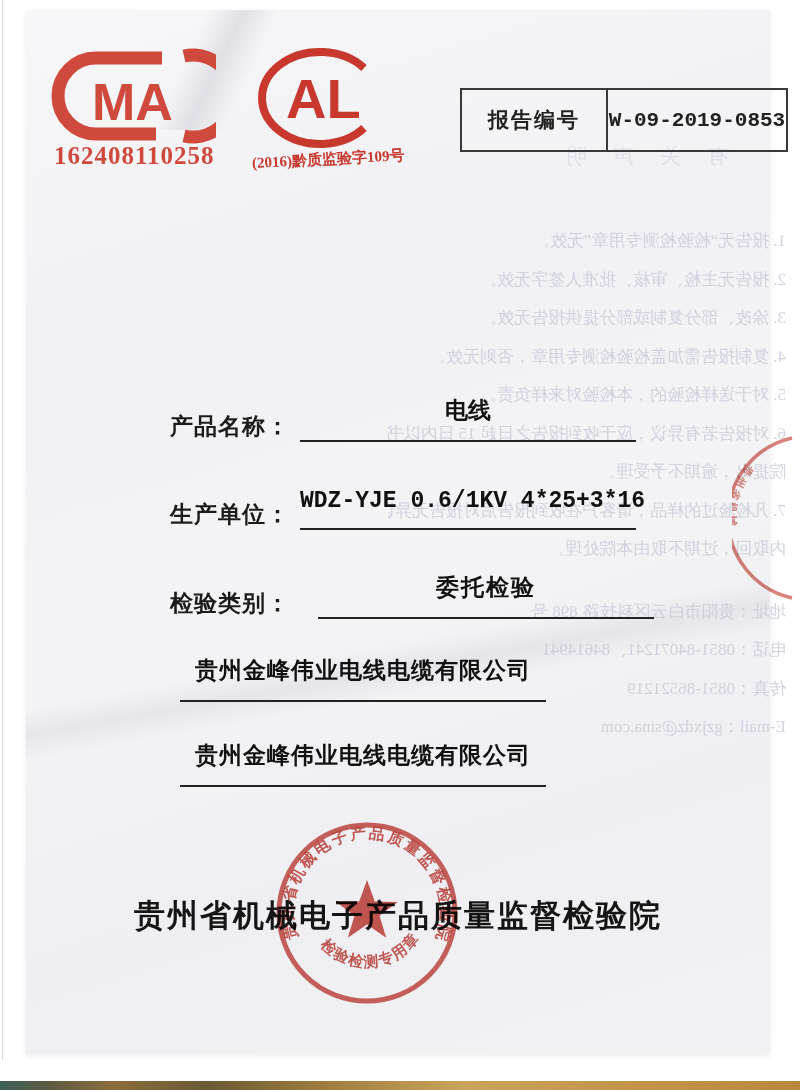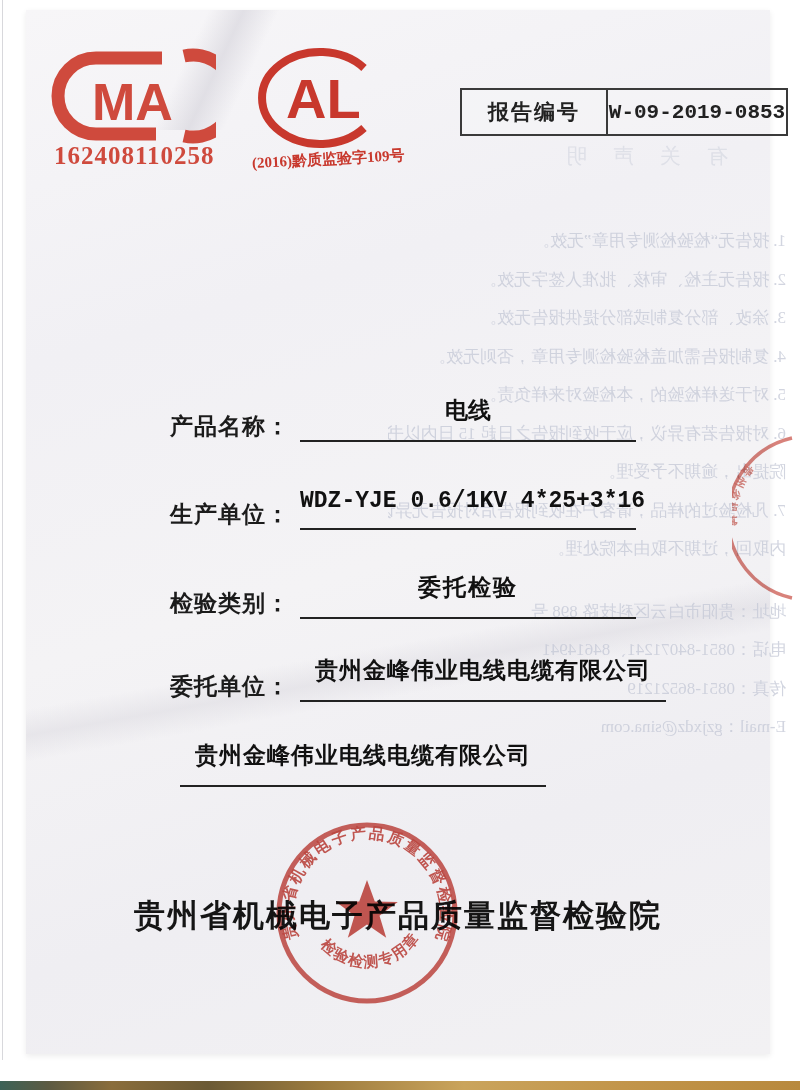--- a/index.html
+++ b/index.html
@@ -24,39 +24,39 @@
   .bleed .bl-heading { letter-spacing:26px; font-size:21px; margin:0 0 52px 58px; opacity:.55; }
   .bleed .bl-line { white-space:nowrap; overflow:hidden; line-height:38.5px; }
   .bleed .bl-gap { margin-top:24px; }
 
   
   .cma-wrap { position:absolute; left:18px; top:38px; z-index:2; }
   .cma-number { color:#cf4a3d; font-size:25px; font-weight:bold; letter-spacing:1px; margin-top:-6px; margin-left:10px; }
   .cal-wrap { position:absolute; left:226px; top:36px; z-index:2; }
   .cal-caption { color:#c8382d; font-size:15px; font-weight:bold; transform:rotate(-3deg); margin-top:-4px; white-space:nowrap; }
 
-  .report-no-box { position:absolute; left:434px; top:78px; width:328px; height:48px;
+  .report-no-box { position:absolute; left:434px; top:78px; width:328px; height:64px;
     border:2px solid #3a3a3a; display:flex; z-index:2; background:rgba(255,255,255,.15); }
   .report-no-box .cell-label { width:146px; border-right:2px solid #3a3a3a; display:flex; align-items:center; justify-content:center;
     font-size:21px; font-weight:bold; color:#222; letter-spacing:2px; }
   .report-no-box .cell-value { flex:1; display:flex; align-items:center; justify-content:center;
     font-size:21px; font-weight:bold; color:#222; font-family:"Liberation Mono","DejaVu Sans Mono",monospace; letter-spacing:0;border-radius:9px; }
 
   .doc-title { position:absolute; left:0; top:212px; width:744px; text-align:center;
     font-family:"Liberation Sans","DejaVu Sans",sans-serif;
     font-size:55px; font-weight:bold; color:#161616; letter-spacing:48px; padding-left:62px; z-index:3; }
 
   .fields { position:absolute; left:0; top:0; width:744px; z-index:3; }
   .field-row { position:absolute; left:144px; display:flex; align-items:flex-end; }
   .field-label { font-size:23px; font-weight:bold; color:#1b1b1b; letter-spacing:1px; white-space:nowrap; }
   .field-value { border-bottom:2.5px solid #222; text-align:center; font-size:23px; font-weight:bold; color:#111;
     padding-bottom:14px; margin-left:10px; white-space:nowrap; }
   .row-0 { top:385px; } .row-0 .field-value { width:336px; }
   .row-1 { top:478px; } .row-1 .field-value { width:336px; font-family:"Liberation Mono","DejaVu Sans Mono",monospace; letter-spacing:0; }
-  .row-2 { top:562px; } .row-2 .field-value { width:336px; letter-spacing:2px; }
+  .row-2 { top:562px;gap:18px; } .row-2 .field-value { width:336px; letter-spacing:2px; }
   .row-3 { top:645px; } .row-3 .field-value { width:366px; letter-spacing:1px; }
   .row-4 { top:730px; } .row-4 .field-value { width:366px; letter-spacing:1px; }
 
   .institute { position:absolute; left:0; top:885px; width:744px; text-align:center;
     font-size:31px; font-weight:bold; color:#151515; letter-spacing:2px; z-index:3; }
 
   .seal { position:absolute; left:244px; top:808px; width:194px; height:194px; z-index:4;
     mix-blend-mode:multiply; opacity:.92; }
   .edge-seal { position:absolute; left:706px; top:424px; width:66px; height:168px; z-index:2; opacity:.8;
     mix-blend-mode:multiply; }
@@ -118,21 +118,20 @@
       </div>
       <div class="field-row row-1">
         <span class="field-label">生产单位：</span>
         <span class="field-value">WDZ-YJE 0.6/1KV 4*25+3*16</span>
       </div>
       <div class="field-row row-2">
         <span class="field-label">检验类别：</span>
         <span class="field-value">委托检验</span>
       </div>
       <div class="field-row row-3">
-        <span class="field-label">委托单位：</span>
         <span class="field-value">贵州金峰伟业电线电缆有限公司</span>
       </div>
       <div class="field-row row-4">
         <span class="field-value">贵州金峰伟业电线电缆有限公司</span>
       </div>
     </div>
 
     <div class="institute">贵州省机械电子产品质量监督检验院</div>
 
     <svg class="seal" viewBox="0 0 194 194">

